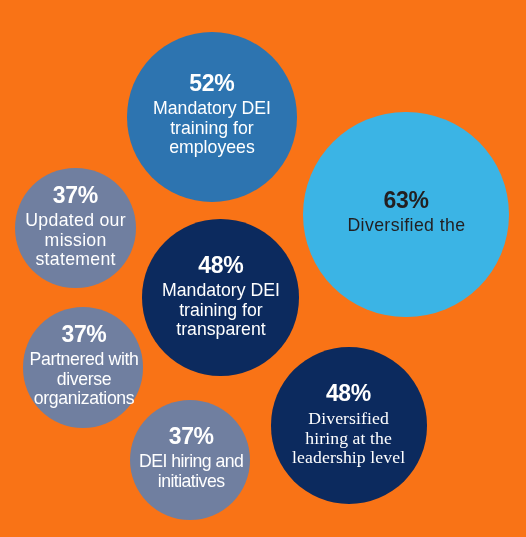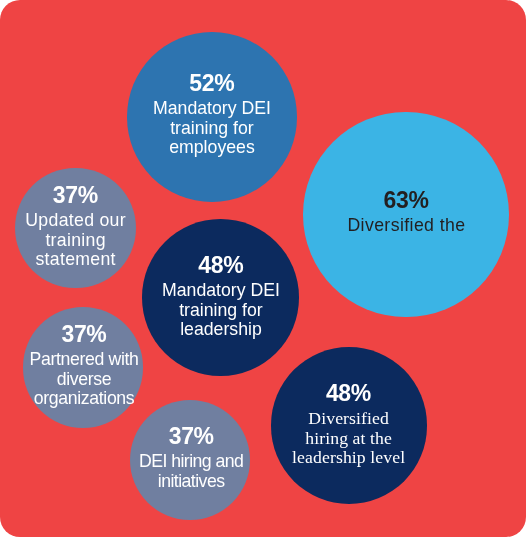--- a/index.html
+++ b/index.html
@@ -12,22 +12,21 @@
     width: 526px;
     height: 537px;
     overflow: hidden;
     font-family: "Liberation Sans", sans-serif;
     -webkit-font-smoothing: antialiased;
   }
   #chart {
     position: relative;
     width: 526px;
     height: 537px;
-    background: #ef4444;
-    border-radius: 20px;
+    background: #f97316;
   }
   .bubble {
     position: absolute;
     border-radius: 50%;
     display: flex;
     flex-direction: column;
     align-items: center;
     justify-content: center;
     text-align: center;
     box-sizing: border-box;
@@ -74,32 +73,32 @@
         <div class="lbl" style="letter-spacing: 0.4px; text-indent: 0.4px;">
           <div>Diversified the</div>
         </div>
       </div>
     </div>
     <div class="bubble" style="left: 15.37px; top: 168.12px; width: 120.16px; height: 120.16px; background: rgb(112, 127, 160); color: rgb(255, 255, 255);">
       <div class="inner" style="transform: translate(0px, 0.3px);">
         <div class="pct">37%</div>
         <div class="lbl" style="letter-spacing: 0.3px; text-indent: 0.3px;">
           <div>Updated our</div>
-          <div>training</div>
+          <div>mission</div>
           <div>statement</div>
         </div>
       </div>
     </div>
     <div class="bubble" style="left: 142.35px; top: 219.45px; width: 156.5px; height: 156.5px; background: rgb(12, 42, 94); color: rgb(255, 255, 255);">
       <div class="inner" style="transform: translate(0px, 0.2px);">
         <div class="pct">48%</div>
         <div class="lbl">
           <div>Mandatory DEI</div>
           <div>training for</div>
-          <div>leadership</div>
+          <div>transparent</div>
         </div>
       </div>
     </div>
     <div class="bubble" style="left: 23.05px; top: 307.45px; width: 120.3px; height: 120.3px; background: rgb(112, 127, 160); color: rgb(255, 255, 255);">
       <div class="inner" style="transform: translate(0.8px, -0.9px);">
         <div class="pct">37%</div>
         <div class="lbl" style="letter-spacing: -0.35px; text-indent: -0.35px;">
           <div>Partnered with</div>
           <div>diverse</div>
           <div>organizations</div>

